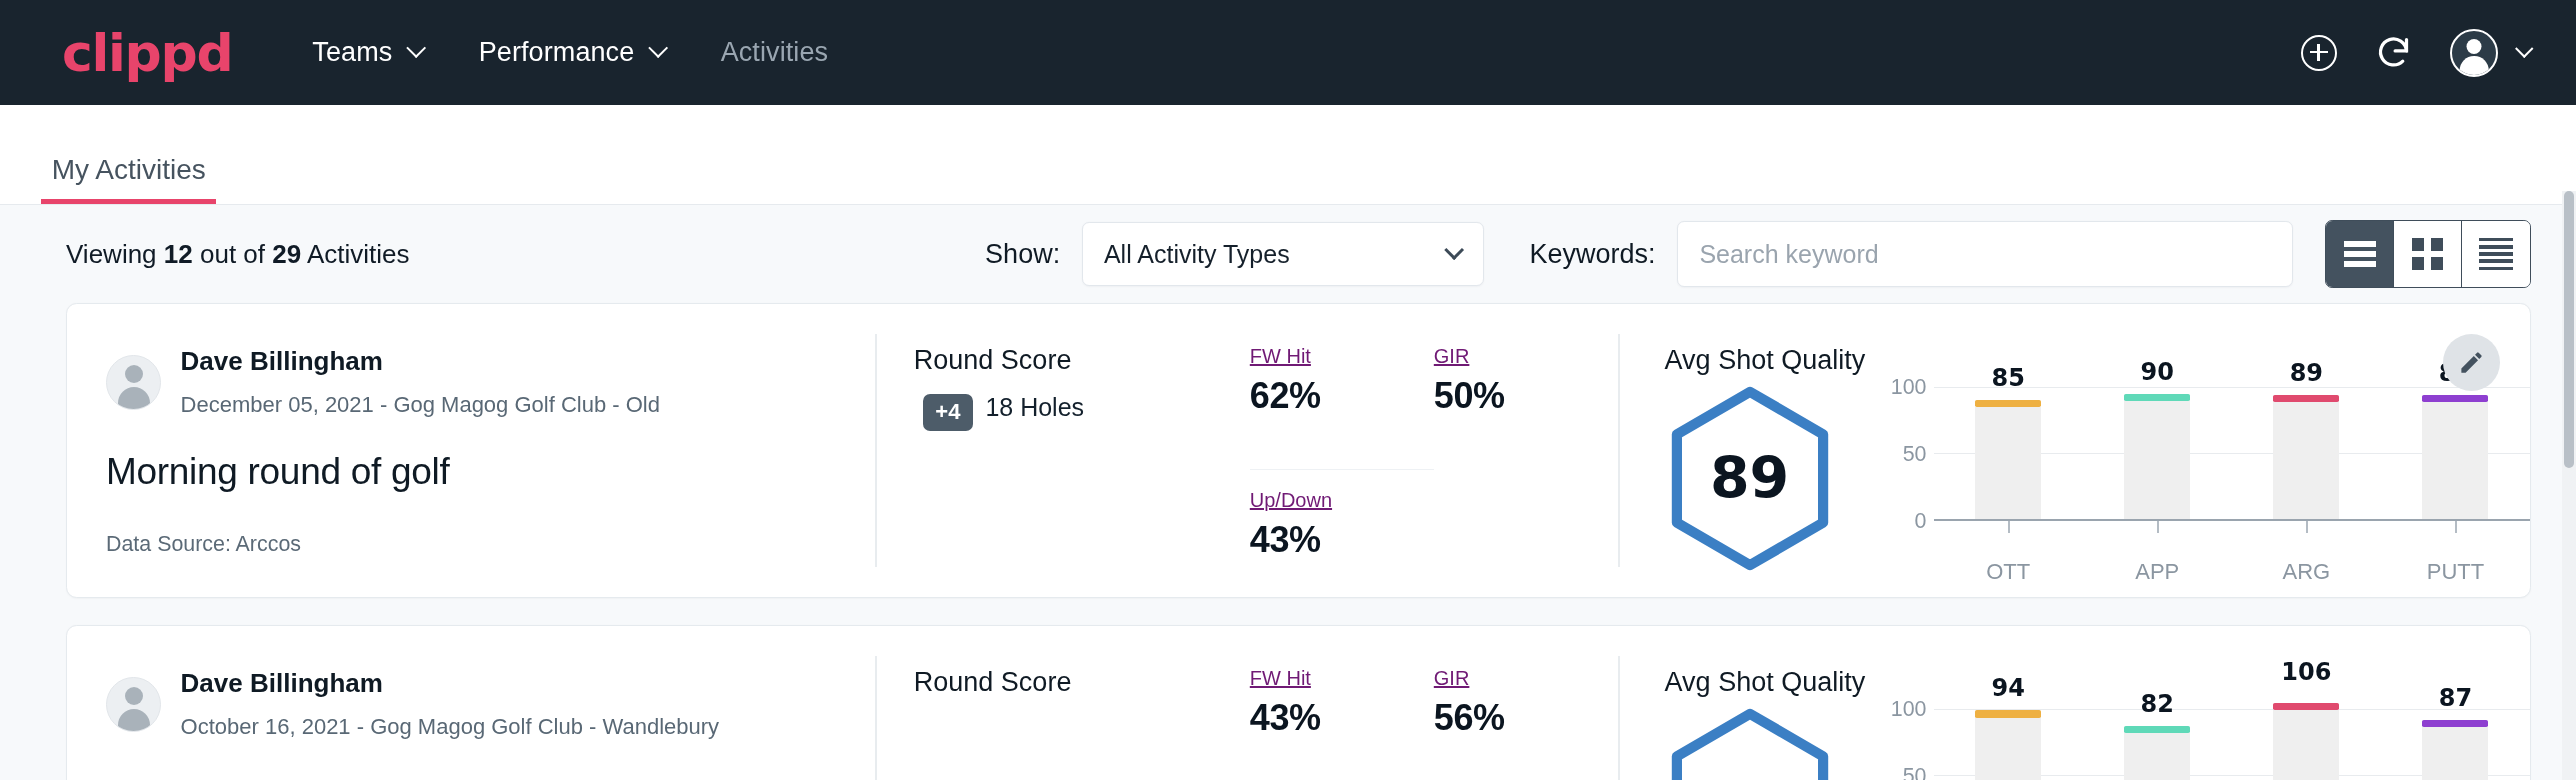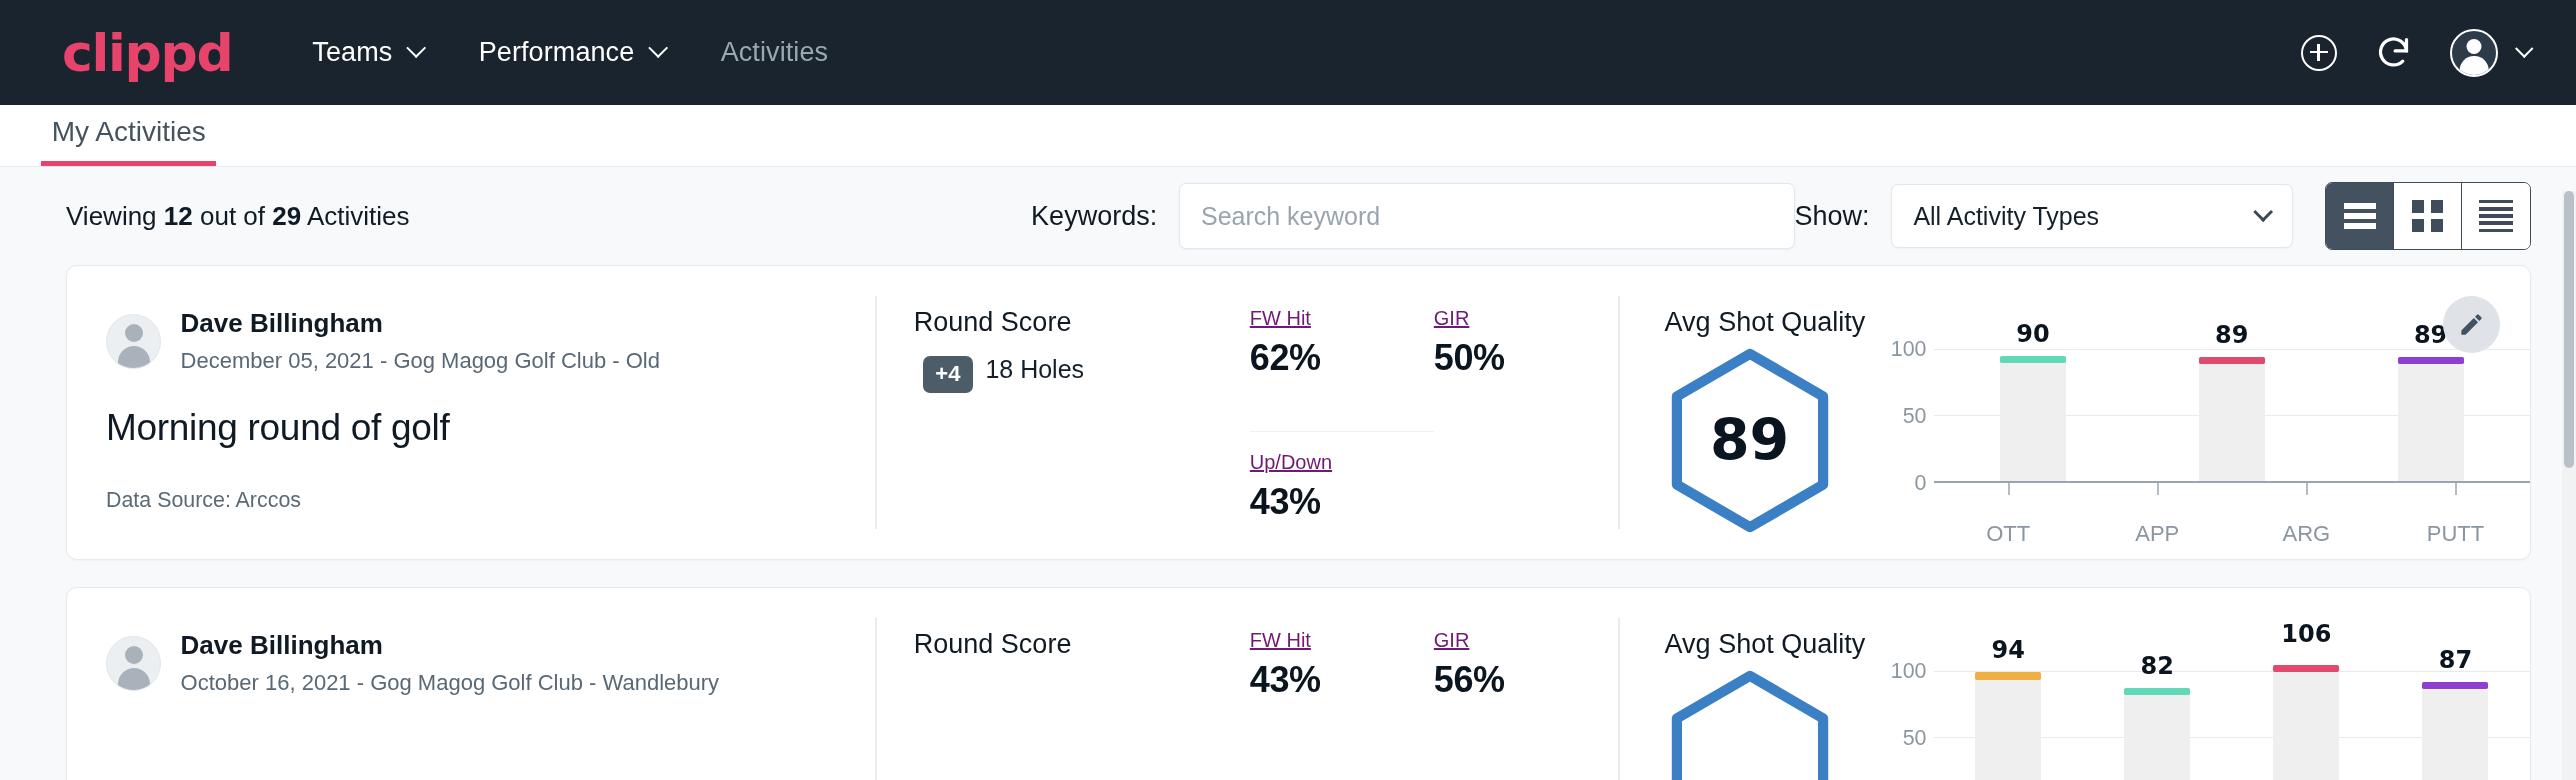--- a/index.html
+++ b/index.html
@@ -68,21 +68,21 @@
   }
   .avatar-nav:after {
     content: ""; position: absolute; width: 28.6px; height: 19.6px;
     border-radius: 14.3px 14.3px 0 0; background: #fff;
     left: 50%; bottom: -0.9px; transform: translateX(-50%);
   }
   .navright .chev { width: 12.5px; height: 12.5px; color: #fff; border-width: 2.7px; }
 
   
   .tabbar {
-    height: 62px; background: #ffffff;
+    height: 100px; background: #ffffff;
     display: flex; align-items: flex-end;
     padding-left: 41px;
     border-bottom: 1.8px solid #e6eaee;
   }
   .tab {
     font-size: 28px; color: #46535f; padding: 0 10.7px 18px 10.7px;
     cursor: pointer; position: relative;
   }
   .tab.active:after {
     content: ""; position: absolute; left: 0; right: 0; bottom: 0;
@@ -163,21 +163,21 @@
     content: ""; position: absolute; width: 18px; height: 18px;
     border-radius: 50%; background: #a9b2ba; left: 50%; top: 9.8px;
     transform: translateX(-50%);
   }
   .avatar-card:after {
     content: ""; position: absolute; width: 32px; height: 21.4px;
     border-radius: 16px 16px 0 0; background: #a9b2ba;
     left: 50%; bottom: 0; transform: translateX(-50%);
   }
   .wname { font-size: 26px; font-weight: 700; color: #0f1a24; line-height: 1.25; }
-  .wmeta { font-size: 22px; color: #596875; line-height: 1.35; margin-top: 6px; }
+  .wmeta { font-size: 22px; color: #596875; line-height: 1.35; margin-top: 12px; }
   .ctitle { font-size: 37px; color: #0f1a24; margin-top: 32px; letter-spacing: -0.3px; }
   .csrc { font-size: 21.4px; color: #5b6a77; margin-top: 39px; }
 
   .vdiv { width: 1.8px; background: #e8ecef; margin: 30px 0; flex: none; }
 
   .col-score { width: 357px; padding: 41px 0 0 37px; }
   .sectlabel { font-size: 27px; color: #0f1a24; }
   .scorewrap { display: flex; align-items: flex-end; margin-top: 9px; }
   .bignum {
     font-size: 104px; font-weight: 700; color: #0b1520;
@@ -298,32 +298,32 @@
   <div class="viewing">
     <span>Viewing</span>
     <b>12</b>
     <span>out of</span>
     <b>29</b>
     <span>Activities</span>
   </div>
 
   <div class="fspacer"></div>
 
-  <div class="fgroup" style="margin-left:46px">
-    <div class="flabel">Keywords:</div>
-    <div class="searchbox">
-      <input type="text" placeholder="Search keyword" style="">
-    </div>
-  </div>
-
   <div class="fgroup">
     <div class="flabel">Show:</div>
     <div class="select">
       <span class="sv">All Activity Types</span>
       <span class="dchev"></span>
+    </div>
+  </div>
+
+  <div class="fgroup" style="margin-left:46px">
+    <div class="flabel">Keywords:</div>
+    <div class="searchbox">
+      <input type="text" placeholder="Search keyword" style="">
     </div>
   </div>
 
   <div class="viewtoggle">
     <div class="vbtn active listicon">
       <div>
           <span class="ln"></span>
           <span class="ln"></span>
           <span class="ln"></span>
         </div>
@@ -406,20 +406,26 @@
             <div class="yaxis">
               <span style="top:0%">100</span>
               <span style="top:50%">50</span>
               <span style="top:100%">0</span>
             </div>
             <div class="plot">
               <div class="gridline" style="top:0"></div>
               <div class="gridline" style="top:50%"></div>
               <div class="bars" id="bars-0">
                   <div class="barcell">
+                    <div class="barval" style="bottom: calc(85% + 14.3px);">85</div>
+                    <div class="bar" style="height: 85%;">
+                      <div class="barcap" style="background: rgb(238, 176, 66);"></div>
+                    </div>
+                  </div>
+                  <div class="barcell">
                     <div class="barval" style="bottom: calc(90% + 14.3px); text-align: right;">90</div>
                     <div class="bar" style="height: 90%;">
                       <div class="barcap" style="background: rgb(95, 217, 184);"></div>
                     </div>
                   </div>
                   <div class="barcell">
                     <div class="barval" style="bottom: calc(89% + 14.3px);">89</div>
                     <div class="bar" style="height: 89%;">
                       <div class="barcap" style="background: rgb(224, 74, 110);"></div>
                     </div>

